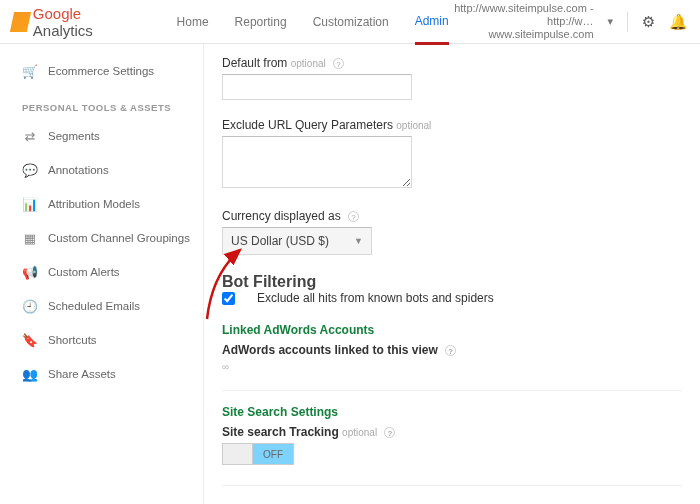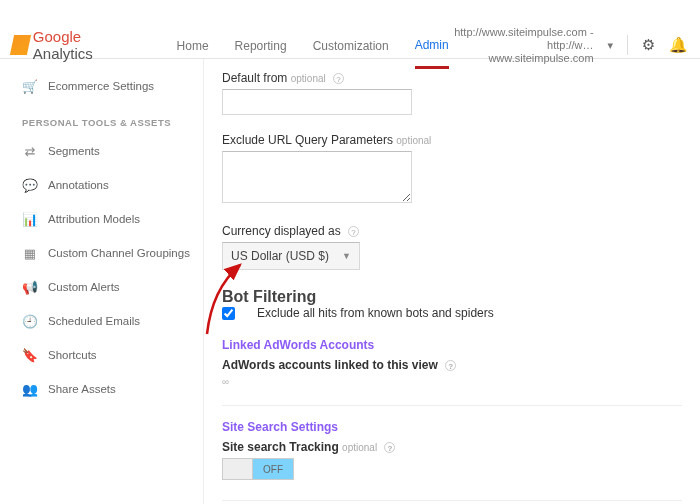--- a/index.html
+++ b/index.html
@@ -1,17 +1,17 @@
 <!DOCTYPE html>
 <html><head>
 <meta charset="utf-8">
 <style>
 * { box-sizing: border-box; margin: 0; padding: 0; }
 body { font-family: Arial, sans-serif; font-size: 12px; color: #444; background: #fff; width: 700px; }
-.topbar { height: 27px; border-bottom: 1px solid #e5e5e5; display: flex; align-items: center; padding: 0 12px; margin-top: 32px; }
+.topbar { height: 44px; border-bottom: 1px solid #e5e5e5; display: flex; align-items: center; padding: 0 12px; }
 .logo { display: flex; align-items: center; gap: 4px; }
 .logo-icon { width: 20px; height: 20px; background: linear-gradient(135deg,#f7971e,#f9a11b); transform: skewX(-12deg); }
 .logo-text { font-size: 15px; color: #555; }
 .logo-text .g { color: #dd4b39; font-weight: 400; }
 .topnav { display: flex; margin-left: 50px; gap: 26px; font-size: 12px; color: #777; align-items: flex-end; }
 .topnav .item { cursor: pointer; padding: 14px 0; }
 .topnav .active { color: #1a73e8; border-bottom: 3px solid #b91c1c; margin-bottom: -2px; }
 .right-tools { margin-left: auto; display: flex; align-items: center; gap: 14px; color: #777; font-size: 11px; }
 .site-picker { text-align: right; line-height: 13px; }
 .divider-v { width: 1px; height: 20px; background: #ddd; }
@@ -22,23 +22,23 @@
 .side-icon { width: 16px; height: 16px; display: inline-flex; align-items: center; justify-content: center; color: #888; font-size: 13px; }
 .side-header { font-size: 9.5px; color: #999; letter-spacing: 0.5px; padding: 14px 8px 6px; font-weight: bold; }
 .main { flex: 1; padding: 12px 18px 20px 18px; position: relative; }
 .field-row { margin-bottom: 18px; }
 .label { font-size: 12px; color: #333; margin-bottom: 4px; }
 .label .opt { color: #aaa; font-size: 10px; font-weight: normal; }
 .help { display: inline-block; width: 11px; height: 11px; border: 1px solid #ccc; border-radius: 50%; font-size: 8px; line-height: 11px; text-align: center; color: #aaa; margin-left: 4px; }
 input[type=text], textarea, .select-box { border: 1px solid #d9d9d9; border-top-color: #c0c0c0; background: #fff; font-size: 12px; padding: 5px 6px; }
 .inp-default { width: 190px; height: 26px; }
 .ta-exclude { width: 190px; height: 52px; resize: both; }
-.select-box { width: 138px; height: 28px; background: #f5f5f5; display: inline-flex; align-items: center; justify-content: space-between; padding: 0 8px; cursor: pointer; }
+.select-box { width: 150px; height: 28px; background: #f5f5f5; display: inline-flex; align-items: center; justify-content: space-between; padding: 0 8px; cursor: pointer; }
 .select-box .caret { color: #888; font-size: 9px; }
-.section-title { font-size: 13px.5; font-weight: bold; color: #8b5cf6; margin: 10px 0 6px; }
+.section-title { font-size: 13px.5; font-weight: bold; color: #15803d; margin: 10px 0 6px; }
 .section-title-big { font-size: 16px; font-weight: bold; color: #444; }
 .chk-row { display: flex; align-items: center; gap: 22px; font-size: 12px; color: #333; }
 .chk { width: 13px; height: 13px; }
 .subline { font-size: 10px; color: #bbb; margin-top: 4px; }
 .hr { border: none; border-top: 1px solid #eee; margin: 14px 0; }
 .toggle { display: inline-flex; border: 1px solid #ccc; }
 .toggle .thumb { width: 30px; height: 20px; background: #eee; border-right: 1px solid #ccc; }
 .toggle .lbl { width: 40px; height: 20px; font-size: 10px; display: flex; align-items: center; justify-content: center; background: #7dd3fc; color: #666; }
 .arrow { position: absolute; left: -2px; top: 200px; pointer-events: none; }
 </style>

